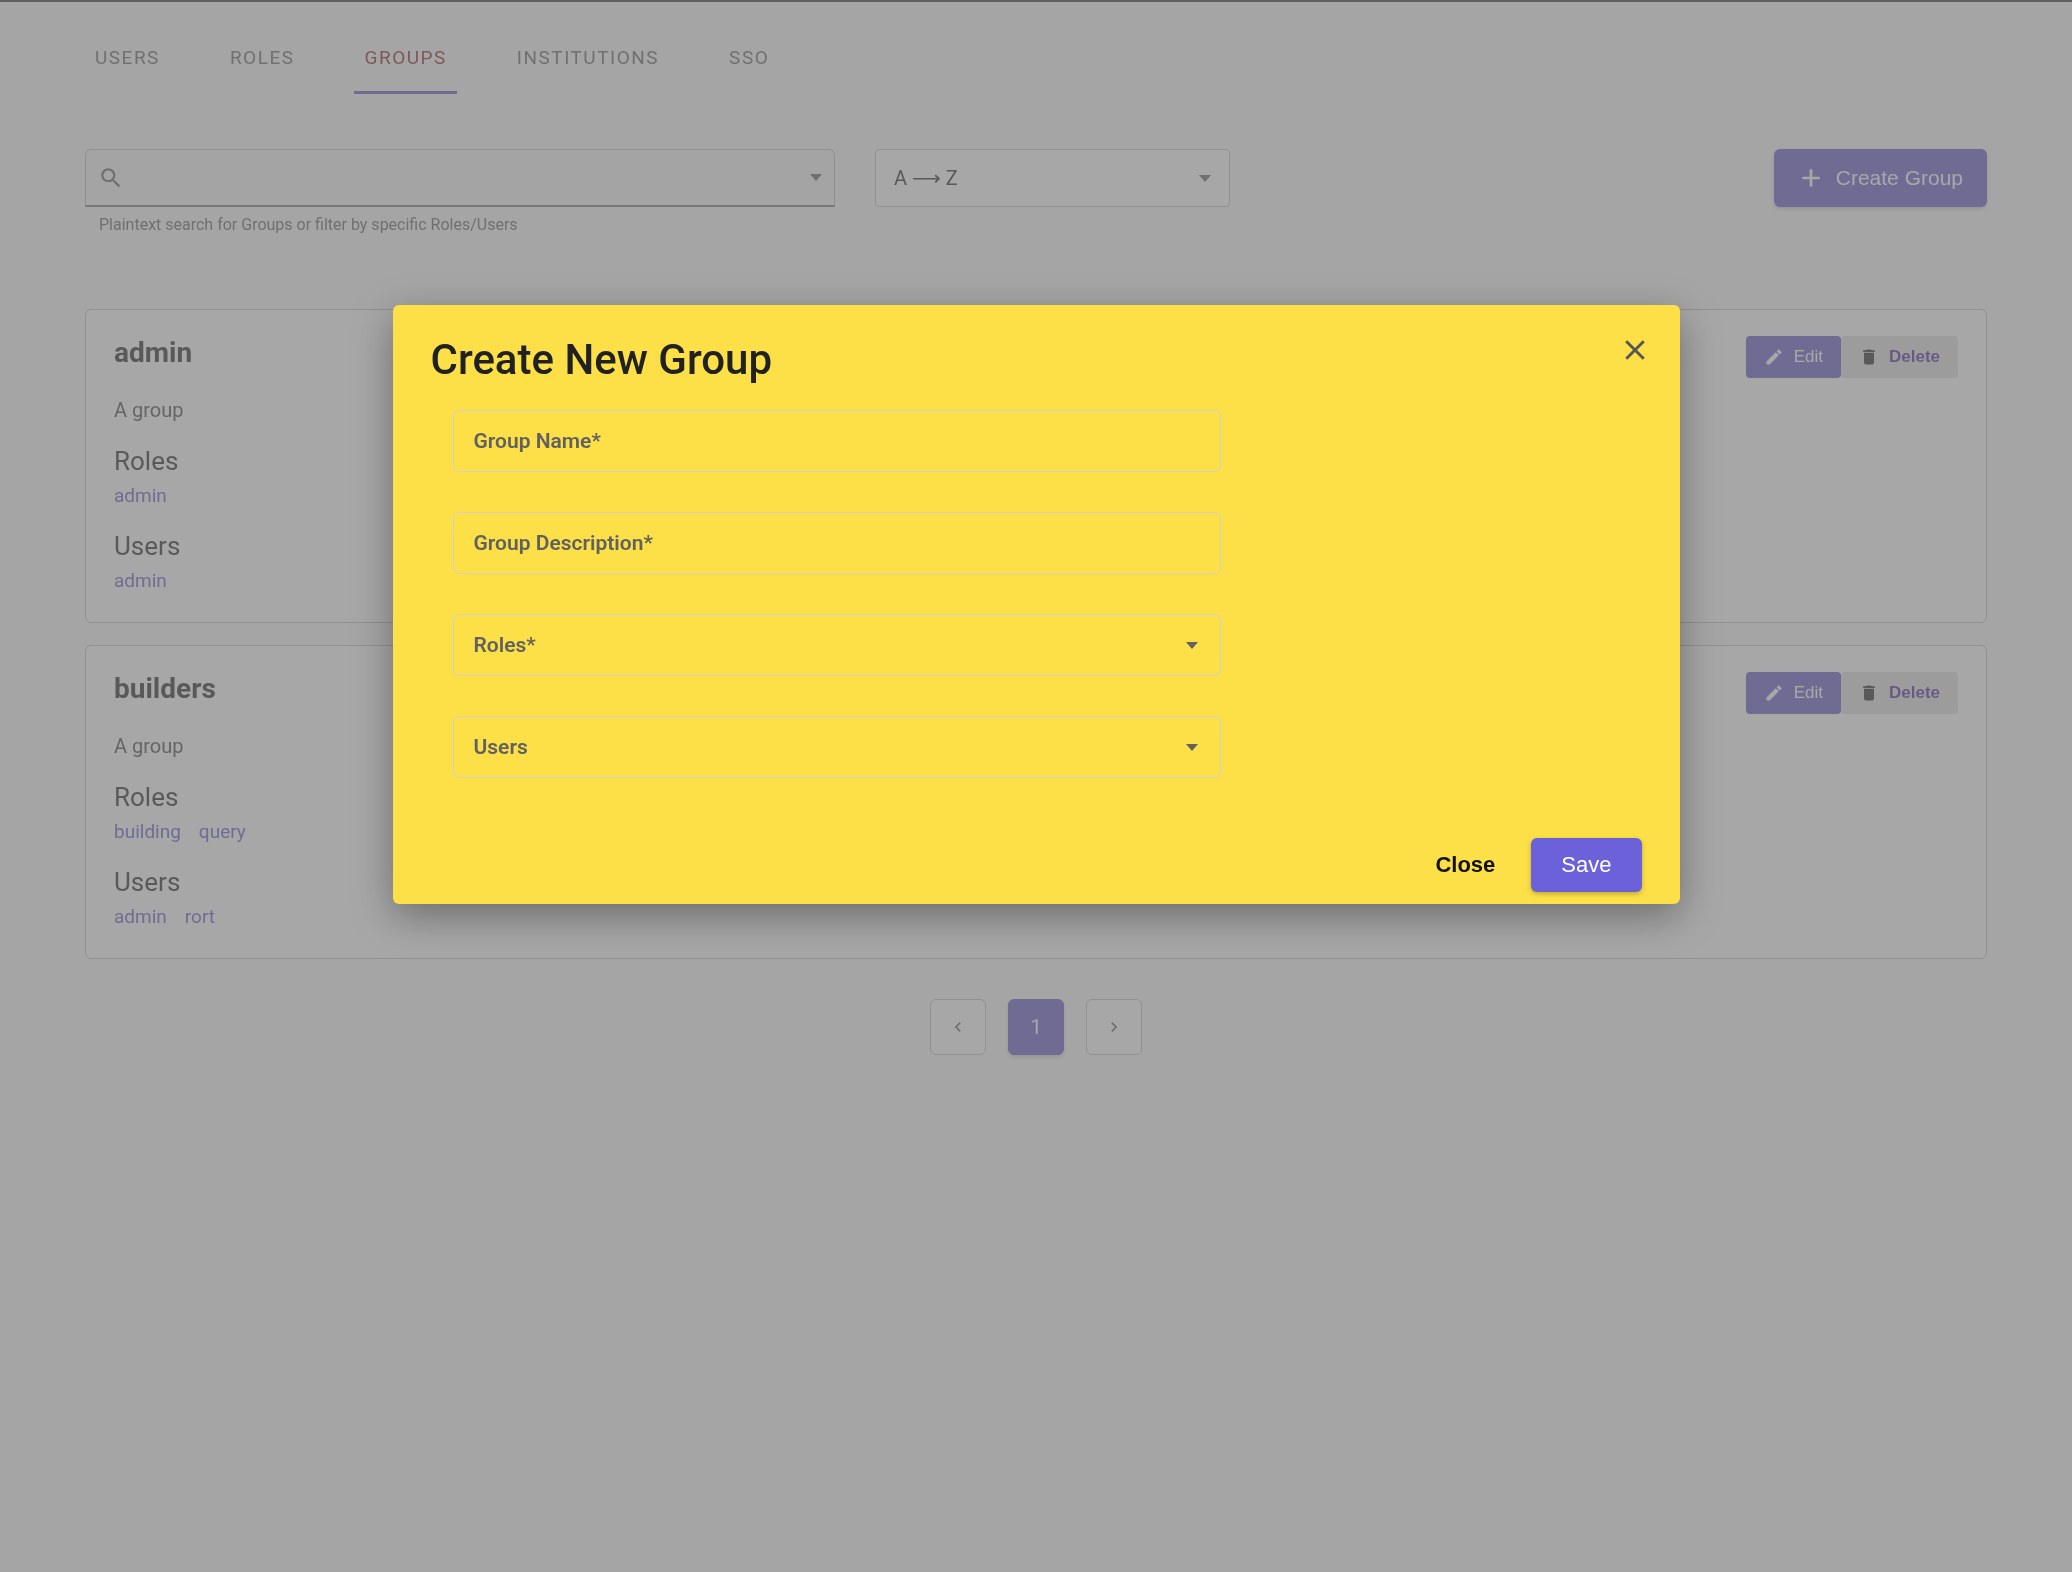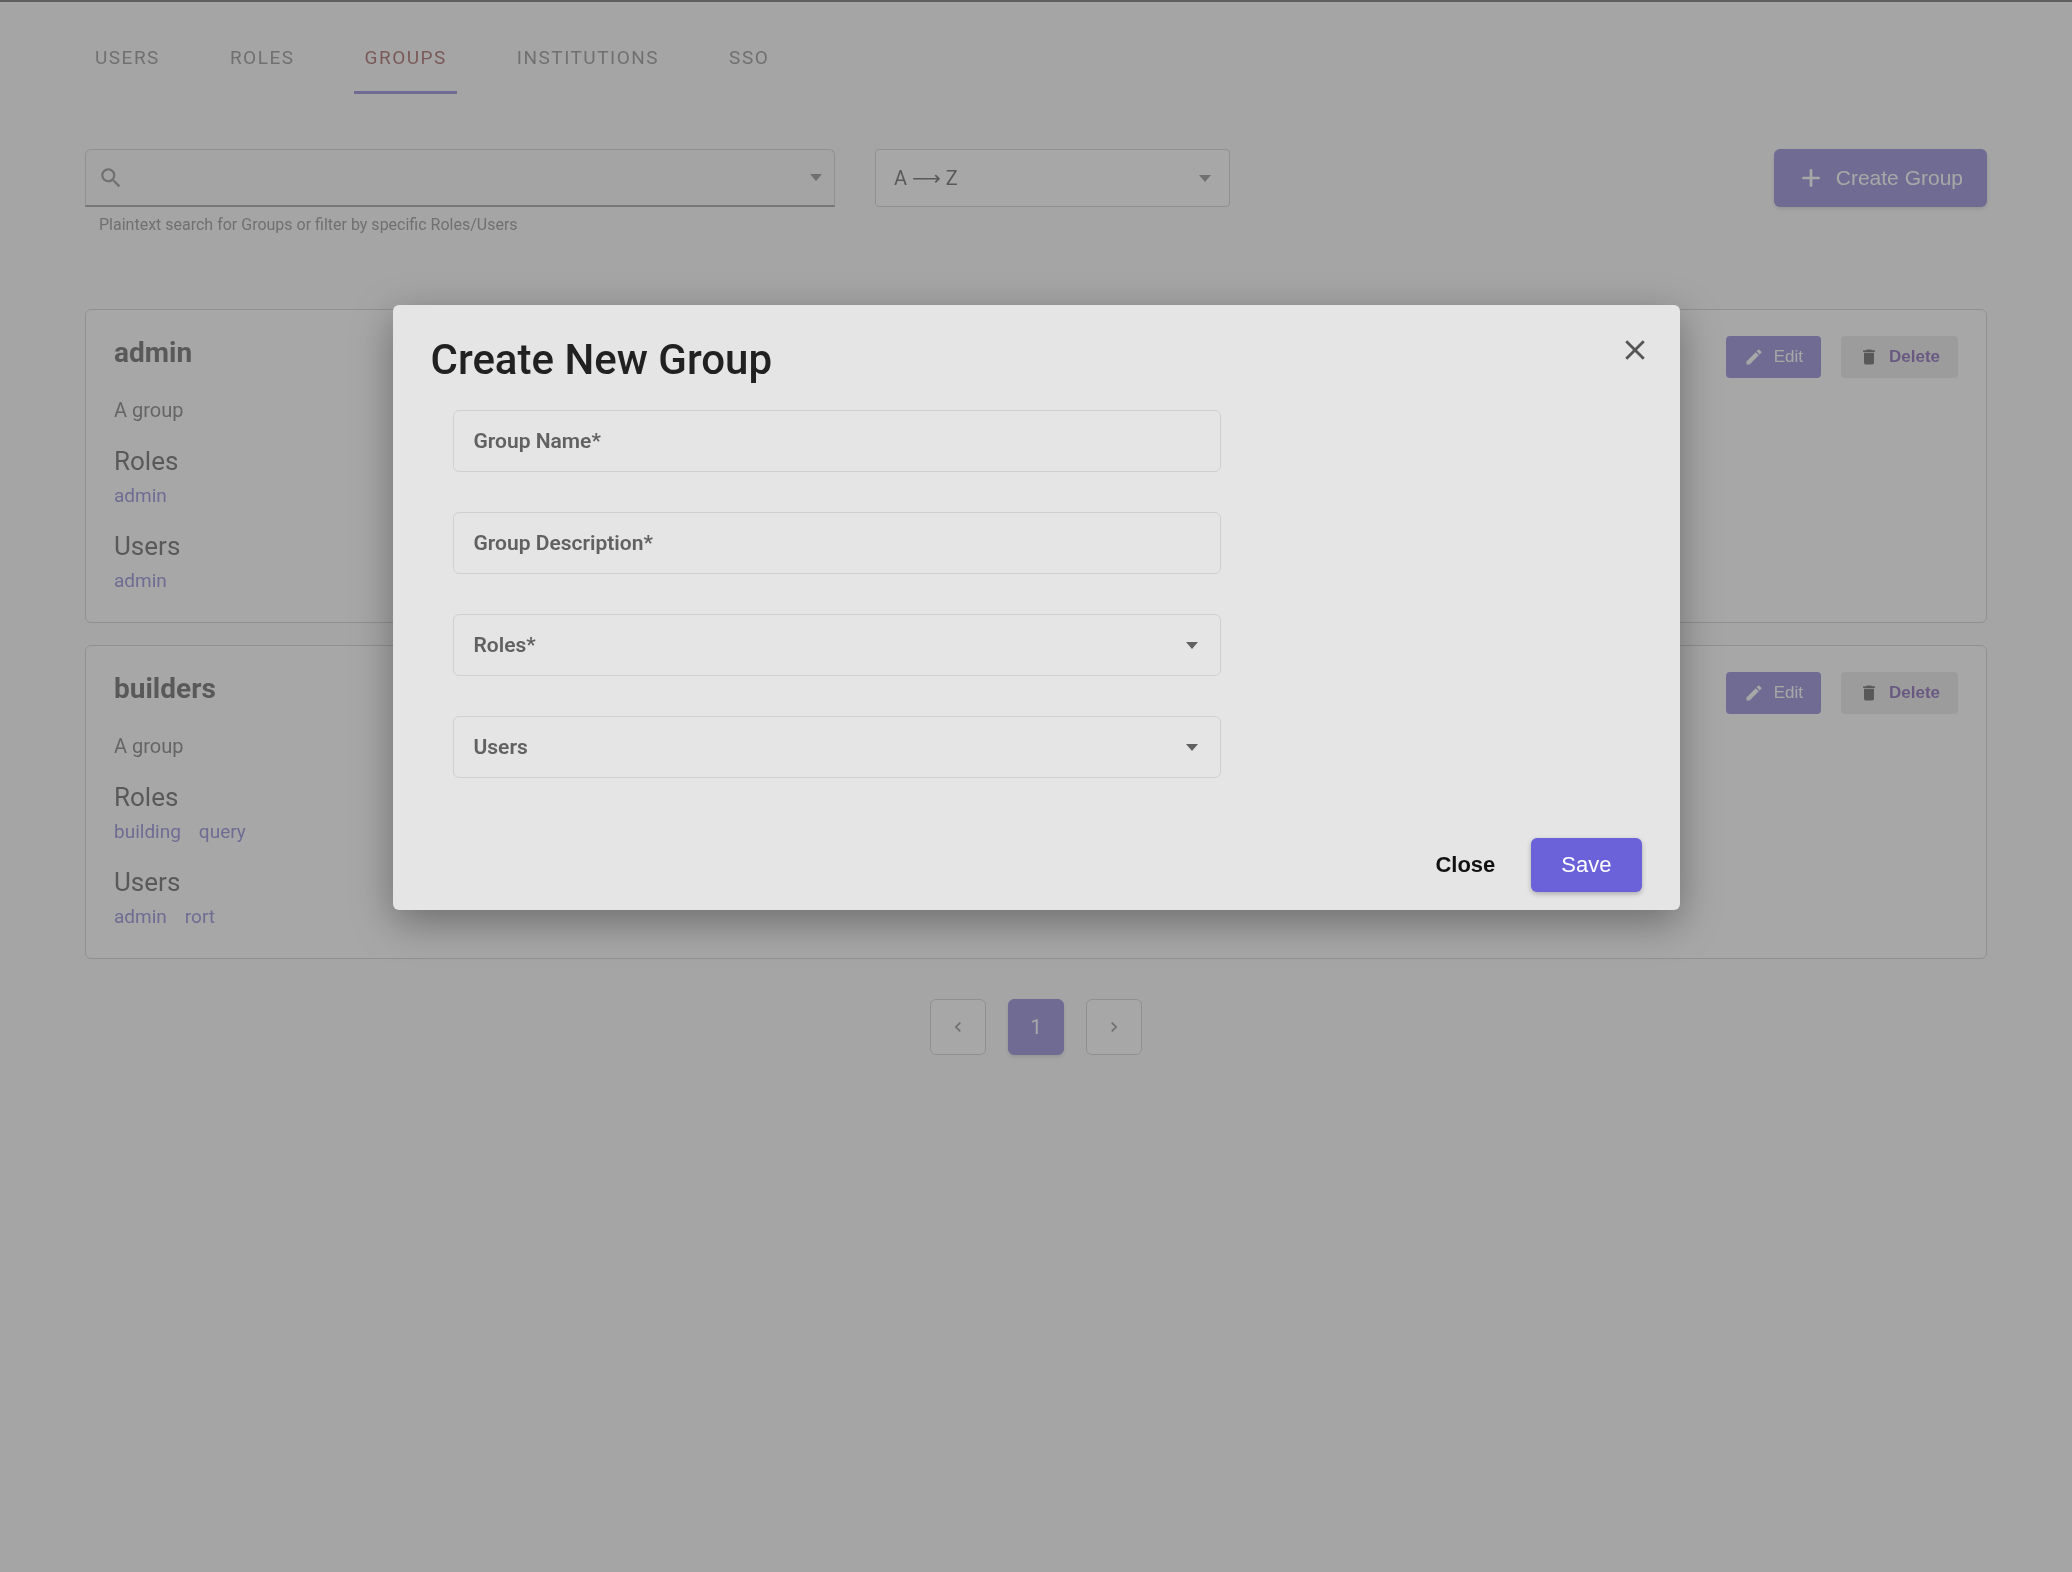--- a/index.html
+++ b/index.html
@@ -82,21 +82,21 @@
   }
   .btn-primary svg { width: 26px; height: 26px; stroke: #fff; }
 
   
   .card {
     border: 1px solid #bdbdbd; border-radius: 6px; background: #fff;
     padding: 26px 28px 30px 28px; margin-bottom: 22px; position: relative;
   }
   .card-head { display: flex; align-items: flex-start; }
   .card-title { font-size: 28px; font-weight: 700; flex: 1; }
-  .card-actions { display: flex; gap: 20px; }
+  .card-actions { display: flex; gap: 0; }
   .btn-edit {
     display: inline-flex; align-items: center; gap: 10px;
     background: #5e55c7; color: #fff; border: none; border-radius: 4px;
     height: 42px; padding: 0 18px; font-size: 17px; font-weight: 500; cursor: pointer;
   }
   .btn-delete {
     display: inline-flex; align-items: center; gap: 10px;
     background: #e0e0e0; color: #4c1d95; border: none; border-radius: 4px;
     height: 42px; padding: 0 18px; font-size: 17px; font-weight: 700; cursor: pointer;
   }
@@ -118,23 +118,23 @@
   .page-btn.current { background: #5e55c7; color: #fff; border-color: #5e55c7; box-shadow: 0 2px 4px rgba(0,0,0,0.2);}
   .page-btn svg { width: 20px; height: 20px; fill: #616161; }
 
   
   .overlay {
     position: fixed; inset: 0; background: rgba(120,120,120,0.65);
     display: flex; align-items: flex-start; justify-content: center;
   }
   .modal {
     margin-top: 305px;
-    width: 1287px; background: #e5e5e5; border-radius: 6px;
+    width: 1287px; background: #fde047; border-radius: 6px;
     box-shadow: 0 12px 40px rgba(0,0,0,0.35);
-    padding: 30px 38px 18px 38px;
+    padding: 30px 38px 12px 38px;
     position: relative;
   }
   .modal-title { font-size: 42px; font-weight: 500; margin-bottom: 26px; }
   .modal-close {
     position: absolute; top: 30px; right: 30px; cursor: pointer;
     width: 30px; height: 30px;
   }
   .modal-close svg { width: 100%; height: 100%; stroke: #555; stroke-width: 2.2; fill: none; }
   .modal-body { padding-left: 22px; padding-right: 0; width: 790px; }
   .field {

